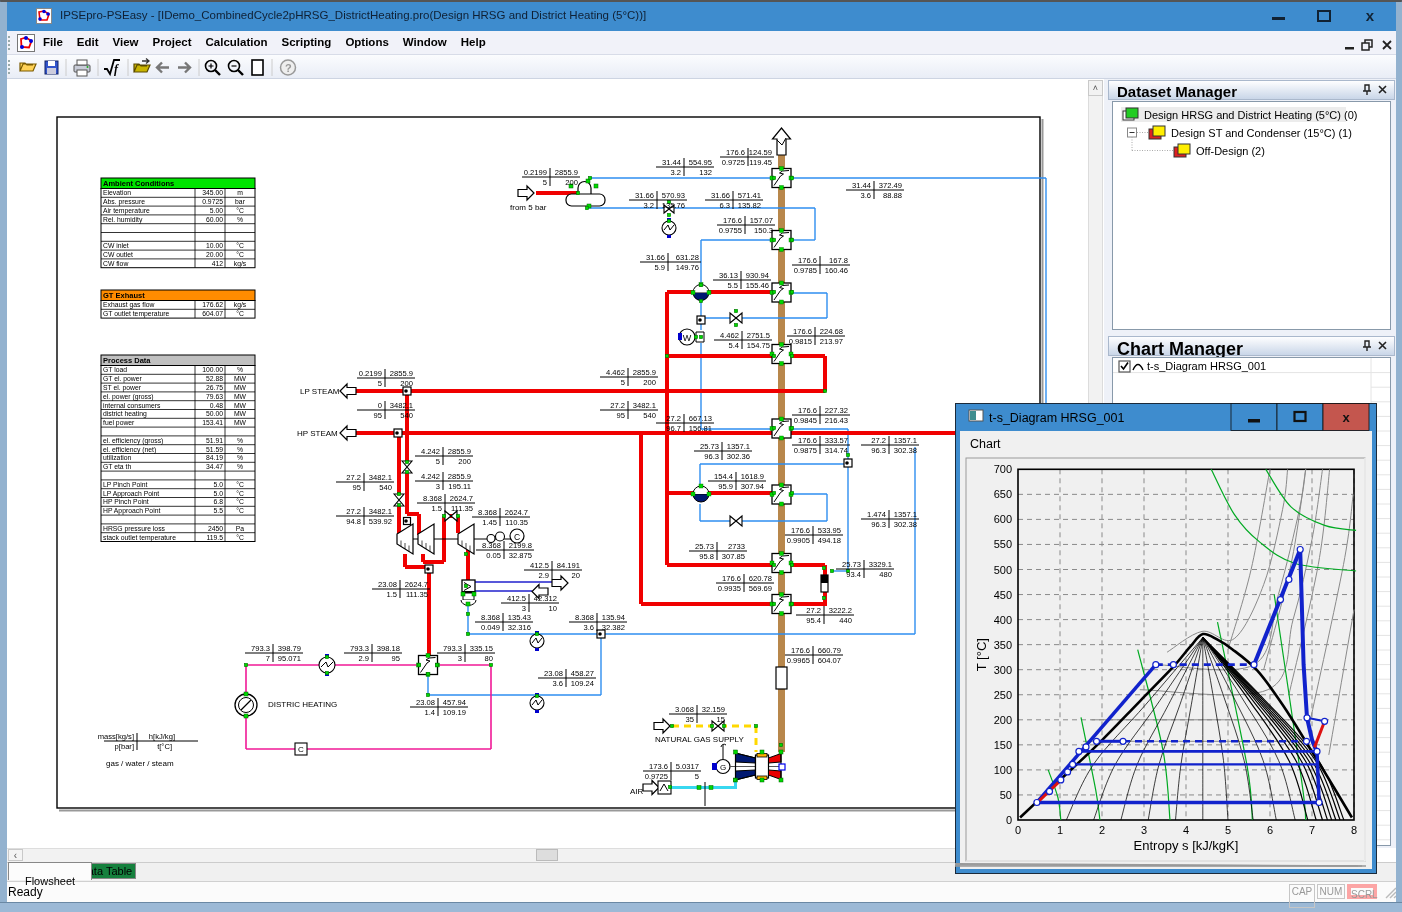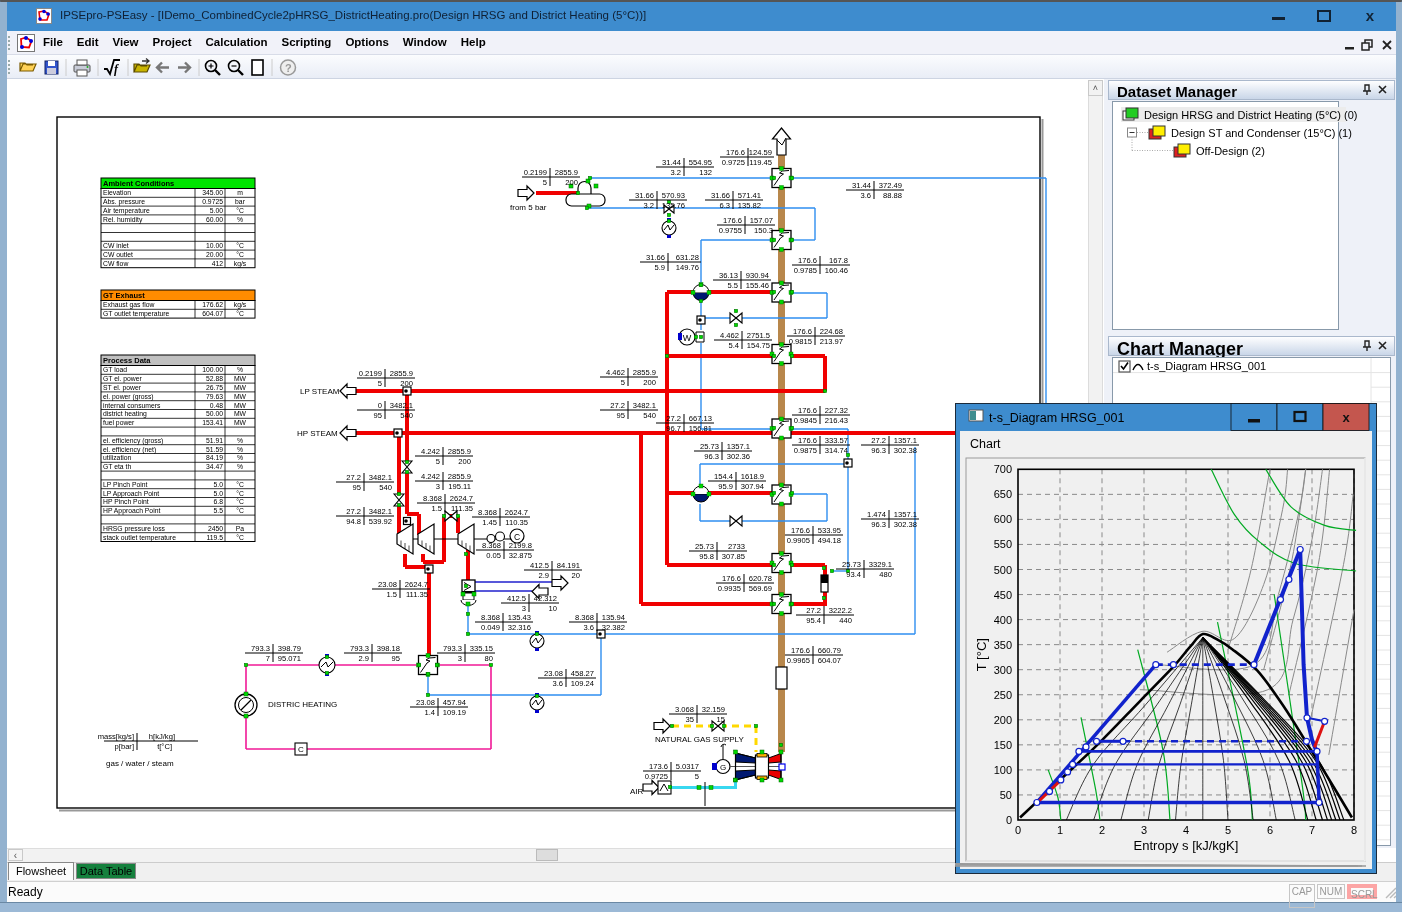--- a/index.html
+++ b/index.html
@@ -984,21 +984,21 @@
 <div class="abs" style="left:1088px;top:80px;width:15px;height:16px;background:#f2f2f2;border:1px solid #c9c9c9;color:#555;font-size:9px;text-align:center;line-height:15px">˄</div>
 <div class="abs" style="left:1088px;top:832px;width:15px;height:16px;background:#f2f2f2;border:1px solid #c9c9c9;color:#555;font-size:9px;text-align:center;line-height:15px">˅</div>
 
 <div class="abs" style="left:1104px;top:79px;width:295px;height:769px;background:#eef1f8"></div>
 
 <div class="abs" style="left:1108px;top:80px;width:287px;height:20px;background:linear-gradient(#fefeff,#c9d6e8);border:1px solid #aab8cc;font-size:15px;font-weight:bold;padding:2px 0 0 8px">Dataset Manager</div>
 <div class="abs" style="left:1358px;top:83px;width:30px;height:14px"><svg width="30" height="14">
       <path d="M7 2 L11 2 L11 8 L7 8 Z M5 8 L13 8 M9 8 L9 12" fill="none" stroke="#222" stroke-width="1.4"></path>
       <path d="M21 3 L28 10 M28 3 L21 10" stroke="#222" stroke-width="1.6"></path>
     </svg></div>
-<div class="abs" style="left:1112px;top:101px;width:227px;height:229px;background:#fff;border:1px solid #8899aa">
+<div class="abs" style="left:1112px;top:101px;width:279px;height:229px;background:#fff;border:1px solid #8899aa">
   <svg width="277" height="227">
     <rect x="8" y="5" width="225" height="15" fill="#ececec"></rect>
 
     <rect x="10" y="9" width="11" height="9" fill="#fff" stroke="#333"></rect>
     <rect x="13" y="6" width="12" height="10" fill="#22cc22" stroke="#333"></rect>
     <text x="31" y="17" font-size="11" font-family="Liberation Sans">Design HRSG and District Heating (5°C) (0)</text>
 
     <rect x="14.5" y="26" width="9" height="9" fill="#fff" stroke="#888"></rect>
     <line x1="16.5" y1="30.5" x2="21.5" y2="30.5" stroke="#333"></line>
     <line x1="24" y1="30.5" x2="36" y2="30.5" stroke="#aaa" stroke-dasharray="1 1.5"></line>
@@ -1061,21 +1061,21 @@
     <path d="M20 12 Q 25 1 30 12" fill="none" stroke="#000" stroke-width="1.4"></path>
     <text x="34" y="12" font-size="11" font-family="Liberation Sans">t-s_Diagram HRSG_001</text>
   </svg>
 </div>
 
 <div class="abs" style="left:3px;top:848px;width:1085px;height:14px;background:#f2f2f2;border-top:1px solid #ddd"></div>
 <div class="abs" style="left:8px;top:849px;width:15px;height:12px;background:#f4f4f4;border:1px solid #c9c9c9;color:#555;font-size:10px;text-align:center;line-height:11px">‹</div>
 <div class="abs" style="left:536px;top:849px;width:22px;height:12px;background:#ddd;border:1px solid #bbb"></div>
 
 <div class="abs" style="left:3px;top:862px;width:1396px;height:19px;background:#f0f0f0;border-top:1px solid #ccc"></div>
-<div class="abs" style="left:8px;top:862px;width:66px;height:18px;background:#fcfcfc;border:1px solid #888;border-bottom:none;font-size:11px;text-align:center;padding-top:2px;z-index:3">Flowsheet</div>
+<div class="abs" style="left:8px;top:862px;width:84px;height:18px;background:#fcfcfc;border:1px solid #888;border-bottom:none;font-size:11px;text-align:center;padding-top:12px;z-index:3">Flowsheet</div>
 <div class="abs" style="left:76px;top:863px;width:60px;height:16px;background:#15803d;border:1px solid #888;font-size:11px;text-align:center;padding-top:1px">Data Table</div>
 
 <div class="abs" style="left:3px;top:881px;width:1396px;height:21px;background:#fbfbfb;border-top:1px solid #d0d0d0"></div>
 <div class="abs" style="left:8px;top:885px;font-size:12px;color:#000">Ready</div>
 <div class="abs" style="left:1289px;top:884px;width:26px;height:24px;border:1px solid #c6c6c6;font-size:10px;color:#999;text-align:center;padding-top:1px">CAP</div>
 <div class="abs" style="left:1317px;top:884px;width:28px;height:15px;border:1px solid #c6c6c6;font-size:10px;color:#999;text-align:center;padding-top:1px">NUM</div>
 <div class="abs" style="left:1347px;top:884px;width:30px;height:15px;border:4px solid #fca5a5;font-size:10px;color:#999;padding-top:1px">SCRL</div>
 <div class="abs" style="left:1384px;top:886px;width:14px;height:14px"><svg width="14" height="14">
       <g stroke="#bbb" stroke-width="1.5">
         <line x1="12" y1="2" x2="2" y2="12"></line>

